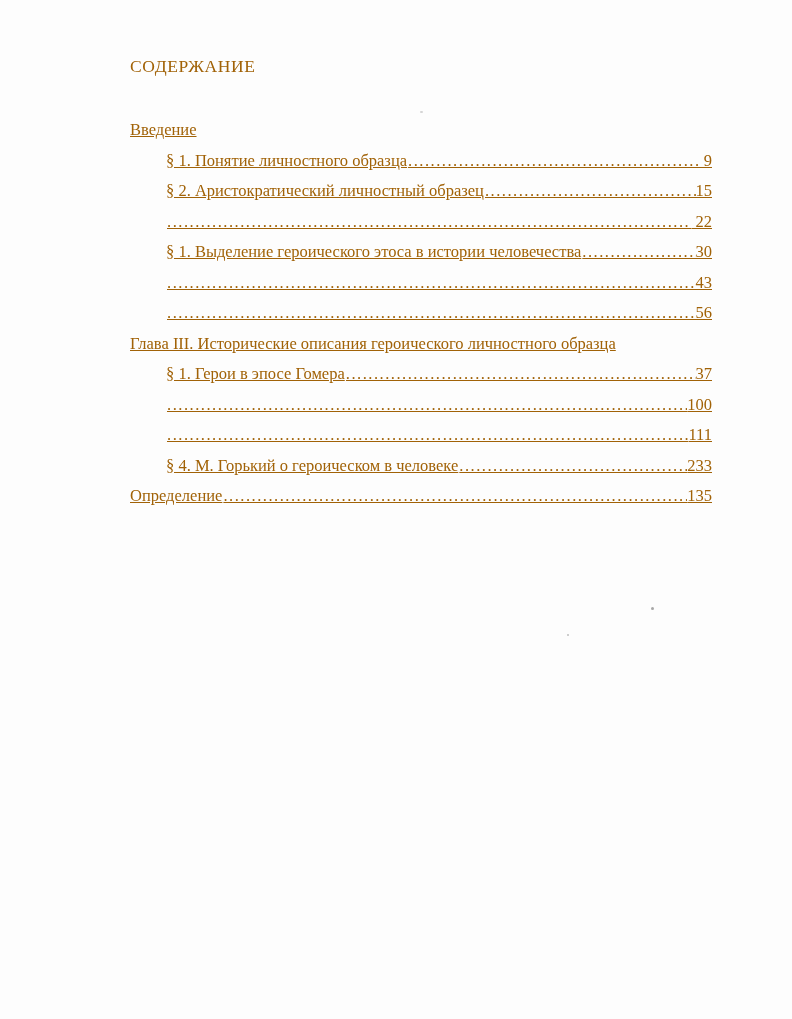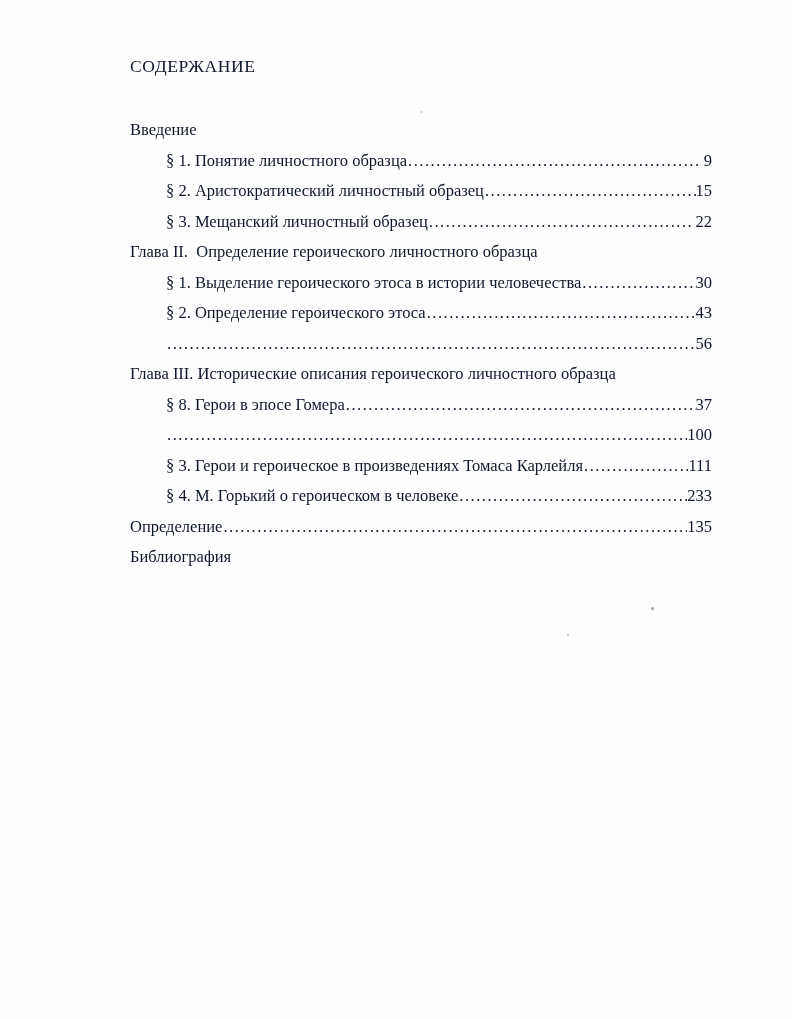--- a/index.html
+++ b/index.html
@@ -7,21 +7,21 @@
     padding: 0;
     background: #ffffff;
   }
   .page {
     position: relative;
     width: 792px;
     height: 1019px;
     background: #fdfdfd;
     overflow: hidden;
     font-family: "Liberation Serif", "DejaVu Serif", serif;
-    color: #0f172a;
+    color: #a16207;
   }
   .content {
     position: absolute;
     left: 130px;
     top: 0;
     width: 582px;
   }
   .doc-title {
     margin-top: 55px;
     font-size: 17.5px;
@@ -31,20 +31,21 @@
   }
   .toc-list {
     margin-top: 38px;
     font-size: 16.5px;
   }
   .toc-row {
     display: flex;
     align-items: baseline;
     line-height: 30.5px;
     white-space: pre;
+    text-decoration: underline;
   }
   .toc-row.indent {
     padding-left: 36px;
     justify-content: flex-end;
   }
   .toc-label {
     flex: 0 0 auto;
     white-space: pre;
   }
   .toc-leader {
@@ -89,82 +90,73 @@
         <span class="toc-page"> 9</span>
       </div>
 
       <div class="toc-row indent">
         <span class="toc-label">§ 2. Аристократический личностный образец</span>
         <span class="toc-leader">........................................................................................................................</span>
         <span class="toc-page">15</span>
       </div>
 
       <div class="toc-row indent">
-        <span class="toc-label">§ 3. Мещанский личностный образец</span>
         <span class="toc-leader">........................................................................................................................</span>
         <span class="toc-page"> 22</span>
       </div>
 
-      <div class="toc-row">
-        <span class="toc-label">Глава II.  Определение героического личностного образца</span>
-      </div>
 
       <div class="toc-row indent">
         <span class="toc-label">§ 1. Выделение героического этоса в истории человечества</span>
         <span class="toc-leader">........................................................................................................................</span>
         <span class="toc-page">30</span>
       </div>
 
       <div class="toc-row indent">
-        <span class="toc-label">§ 2. Определение героического этоса</span>
         <span class="toc-leader">........................................................................................................................</span>
         <span class="toc-page">43</span>
       </div>
 
       <div class="toc-row indent">
         <span class="toc-leader">........................................................................................................................</span>
         <span class="toc-page">56</span>
       </div>
 
       <div class="toc-row">
         <span class="toc-label">Глава III. Исторические описания героического личностного образца</span>
       </div>
 
       <div class="toc-row indent">
-        <span class="toc-label">§ 8. Герои в эпосе Гомера</span>
+        <span class="toc-label">§ 1. Герои в эпосе Гомера</span>
         <span class="toc-leader">........................................................................................................................</span>
         <span class="toc-page">37</span>
       </div>
 
       <div class="toc-row indent">
         <span class="toc-leader">........................................................................................................................</span>
         <span class="toc-page">100</span>
       </div>
 
       <div class="toc-row indent">
-        <span class="toc-label">§ 3. Герои и героическое в произведениях Томаса Карлейля</span>
         <span class="toc-leader">........................................................................................................................</span>
         <span class="toc-page">111</span>
       </div>
 
       <div class="toc-row indent">
         <span class="toc-label">§ 4. М. Горький о героическом в человеке</span>
         <span class="toc-leader">........................................................................................................................</span>
         <span class="toc-page">233</span>
       </div>
 
       <div class="toc-row">
         <span class="toc-label">Определение</span>
         <span class="toc-leader">........................................................................................................................</span>
         <span class="toc-page">135</span>
       </div>
 
-      <div class="toc-row">
-        <span class="toc-label">Библиография</span>
-      </div>
 
     </div>
   </div>
 
   <div class="speck s1"></div>
   <div class="speck s2"></div>
   <div class="speck s3"></div>
 </div>
 
 </body></html>

